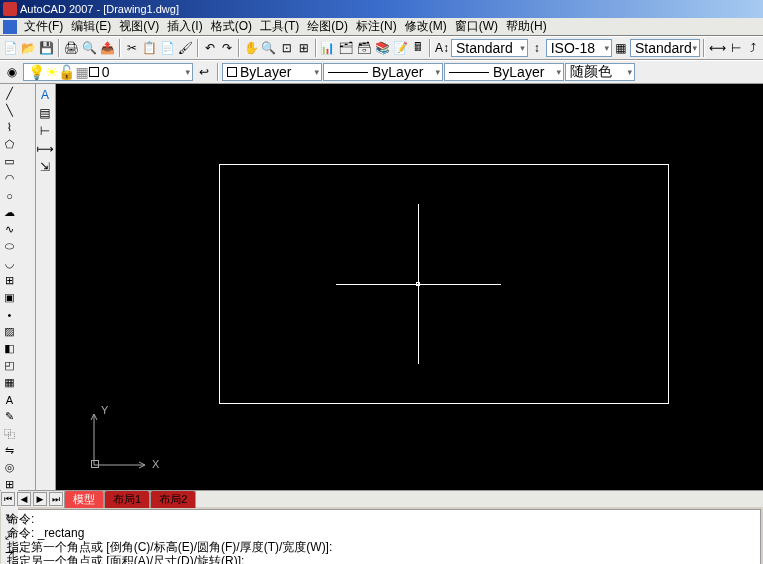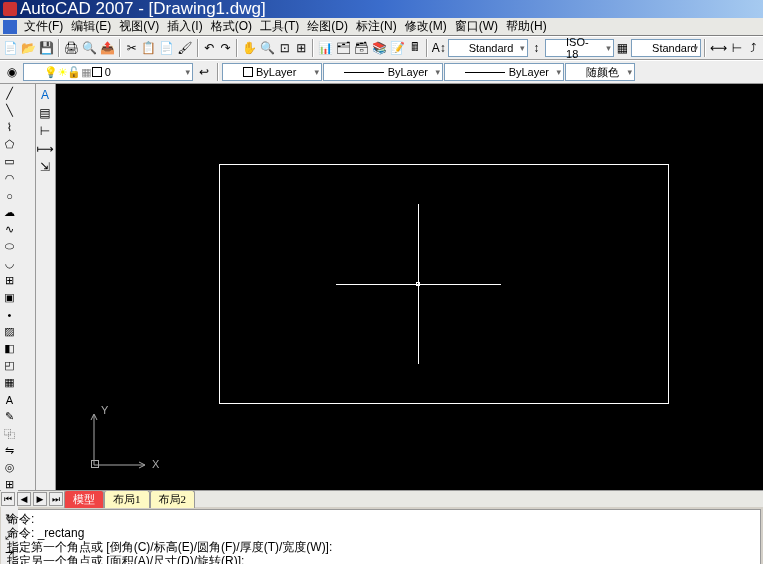--- a/index.html
+++ b/index.html
@@ -1,28 +1,28 @@
 <!DOCTYPE html>
 <html><head>
   <meta charset="utf-8">
   <style>
     * { margin: 0; padding: 0; box-sizing: border-box; font-family: "SimSun", "宋体", sans-serif; }
     body { width: 763px; height: 564px; background: #d4d0c8; font-size: 12px; overflow: hidden; }
     
-    .titlebar { height: 18px; background: linear-gradient(to right, #0a246a, #3b6dcc, #a6caf0); display: flex; align-items: center; padding-left: 3px; color: #fff; font-size: 17px; }
+    .titlebar { height: 18px; background: linear-gradient(to right, #0a246a, #3b6dcc, #a6caf0); display: flex; align-items: center; padding-left: 3px; color: #fff; font-size: 11px; }
     .titlebar .app-icon { width: 14px; height: 14px; background: #cc3333; margin-right: 3px; border-radius: 2px; }
     
     .menubar { height: 18px; background: #e8e8e4; display: flex; align-items: center; border-bottom: 1px solid #808080; }
     .menubar .winicon { width: 14px; height: 14px; background: #3366cc; margin: 0 3px; }
     .menubar .menu-item { padding: 1px 4px; cursor: pointer; }
     
     .toolbar1, .toolbar2 { height: 24px; background: #eee; border-top: 1px solid #fff; border-bottom: 1px solid #999; display: flex; align-items: center; padding: 0 2px; gap: 1px; }
     .tbtn { width: 20px; height: 20px; background: #eee; border: 1px solid transparent; display: flex; align-items: center; justify-content: center; cursor: pointer; font-size: 12px; }
     .tsep { width: 2px; height: 18px; border-left: 1px solid #999; border-right: 1px solid #fff; margin: 0 2px; }
-    .combo { height: 18px; background: #fff; border: 1px solid #7b9ebd; display: flex; align-items: center; padding: 0 14px 0 20px; position: relative; font-size: 11px; }
+    .combo { height: 18px; background: #fff; border: 1px solid #7b9ebd; display: flex; align-items: center; padding: 0 14px 0 4px; position: relative; font-size: 14px; }
     .combo::after { content: "▾"; position: absolute; right: 2px; color: #666; font-size: 9px; }
     .combo .swatch { width: 10px; height: 10px; border: 1px solid #000; margin-right: 3px; background: #fff; }
     .combo .sw-line { width: 40px; height: 1px; background: #000; margin-right: 4px; }
     
     .workspace { display: flex; height: 406px; background: #e8e8e4; }
     .ltoolbar { width: 36px; background: #eee; display: flex; flex-wrap: wrap; border-right: 1px solid #999; padding: 1px; gap: 0; }
     .ltoolbar .tbtn { width: 17px; height: 17px; font-size: 11px; }
     .ltoolbar2 { width: 20px; background: #eee; border-right: 1px solid #999; display: flex; flex-direction: column; padding-top: 2px; }
     .ltoolbar2 .tbtn { width: 18px; height: 18px; }
     
@@ -34,21 +34,21 @@
     .ucs { position: absolute; left: 38px; bottom: 20px; color: #aaa; font-size: 11px; }
     .ucs svg { stroke: #aaa; fill: none; stroke-width: 1; }
     .ucs .y-label { position: absolute; left: 7px; top: -66px; }
     .ucs .x-label { position: absolute; left: 58px; top: -12px; }
     .ucs-box { position: absolute; left: -3px; top: -10px; width: 8px; height: 8px; border: 1px solid #aaa; }
     
     .tabbar { height: 17px; background: #e8e8e4; border-top: 1px solid #999; display: flex; align-items: center; font-size: 11px; }
     .tabbar .navbtn { width: 14px; height: 14px; border: 1px solid #999; background: #eee; margin: 0 1px; display: flex; align-items: center; justify-content: center; font-size: 9px; cursor: pointer; }
     .tabbar .tab { padding: 1px 8px; border: 1px solid #999; border-bottom: none; border-radius: 3px 3px 0 0; cursor: pointer; }
     .tabbar .tab.active { background: #ef4444; color: #fff; }
-    .tabbar .tab.inactive { background: #fef9c3; font-family: Liberation Serif, serif; }
+    .tabbar .tab.inactive { background: #b91c1c; }
     
     .cmdlog { height: 64px; background: #fff; border: 1px solid #999; margin: 2px; padding: 2px 4px; font-size: 12px; line-height: 14px; white-space: pre; overflow: hidden; }
   </style>
 </head>
 <body>
 
 <div class="titlebar">
   <div class="app-icon"></div>
   <span>AutoCAD 2007 - [Drawing1.dwg]</span>
 </div>

